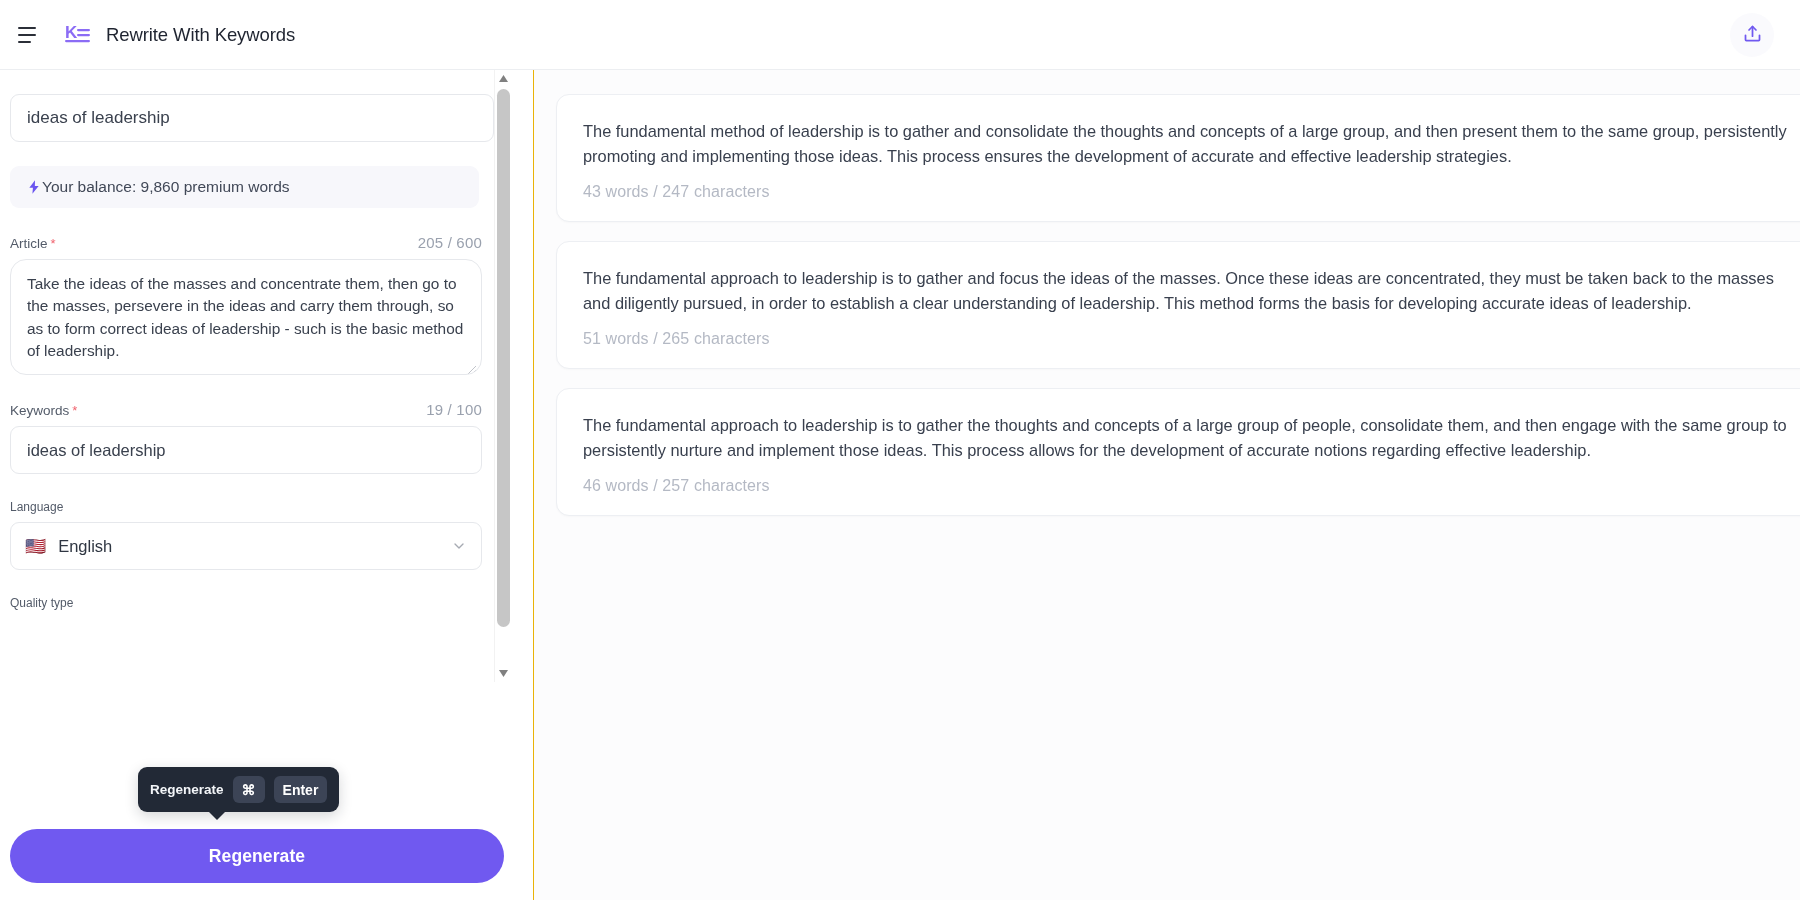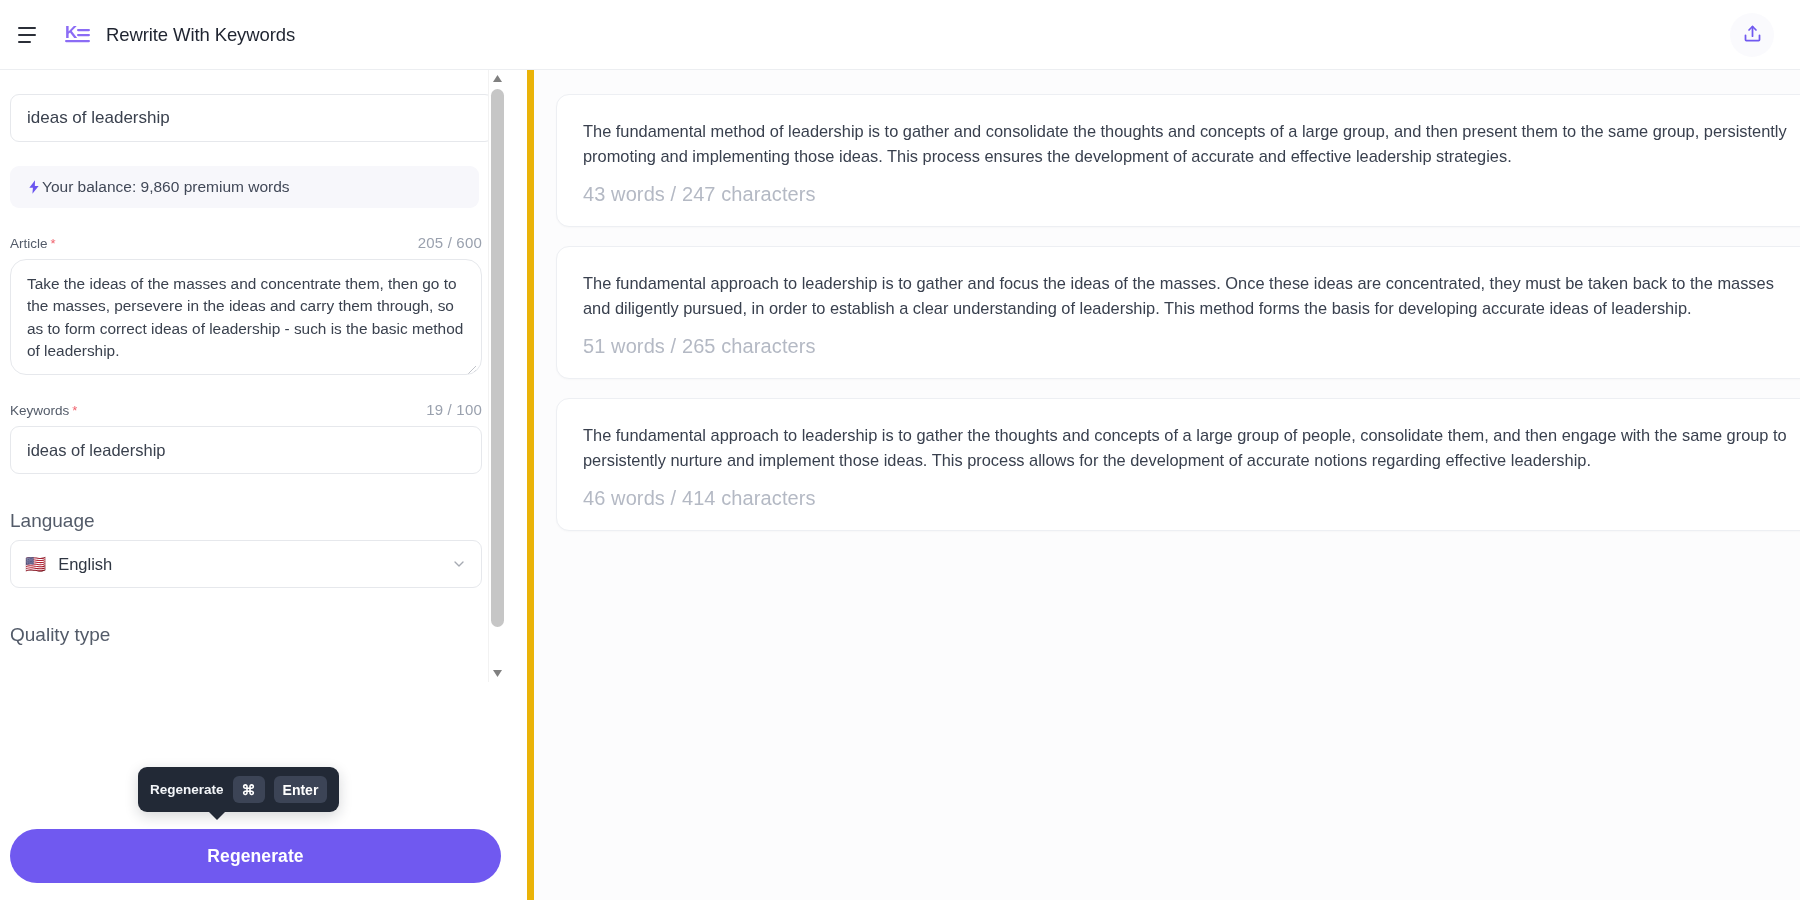--- a/index.html
+++ b/index.html
@@ -48,21 +48,21 @@
     cursor: pointer; border: none;
   }
 
   
   .body-split { flex: 1; display: flex; min-height: 0; }
 
   .left-panel {
     width: 534px; min-width: 534px;
     position: relative;
     background: #ffffff;
-    border-right: 7px solid #eab308;
+    border-right: 1px solid #eab308;
     display: flex; flex-direction: column;
   }
 
   .left-scroll {
     position: relative;
     flex: 1;
     padding: 0 0 0 0;
     overflow: hidden;
   }
 
@@ -117,21 +117,21 @@
 
   .text-input {
     width: 472px; height: 48px;
     border: 1px solid #e6e8ec; border-radius: 9px;
     background: #fff;
     font-size: 16.5px; color: #3a414e;
     padding: 0 16px;
     display: flex; align-items: center;
   }
 
-  .plain-label { font-size: 19px; color: #535b69; margin-top: 36px; margin-bottom: 8px; }
+  .plain-label { font-size: 12px; color: #535b69; margin-top: 26px; margin-bottom: 8px; }
 
   .select {
     width: 472px; height: 48px;
     border: 1px solid #e6e8ec; border-radius: 9px;
     background: #fff;
     display: flex; align-items: center;
     padding: 0 14px 0 14px;
     font-size: 16.5px; color: #2f3642;
     cursor: pointer;
     position: relative;
@@ -215,21 +215,21 @@
     border: 1px solid #edeff3;
     border-radius: 13px;
     padding: 24px 26px 20px 26px;
     margin-bottom: 19px;
     box-shadow: 0 1px 2px rgba(28,35,55,.025);
   }
   .result-text {
     font-size: 16.4px; line-height: 1.52; color: #39404e;
     margin: 0 0 14px 0;
   }
-  .result-meta { font-size: 20px; color: #b4b9c4; letter-spacing: .1px; }
+  .result-meta { font-size: 16px; color: #b4b9c4; letter-spacing: .1px; }
 </style>
 </head>
 <body>
 
 <div id="app">
 
   <div class="header">
     <div class="hamburger">
       <span></span>
       <span></span>
@@ -350,18 +350,18 @@
       <div class="result-card">
         <p class="result-text">The fundamental method of leadership is to gather and consolidate the thoughts and concepts of a large group, and then present them to the same group, persistently promoting and implementing those ideas. This process ensures the development of accurate and effective leadership strategies.</p>
         <div class="result-meta">43 words / 247 characters</div>
       </div>
       <div class="result-card">
         <p class="result-text">The fundamental approach to leadership is to gather and focus the ideas of the masses. Once these ideas are concentrated, they must be taken back to the masses and diligently pursued, in order to establish a clear understanding of leadership. This method forms the basis for developing accurate ideas of leadership.</p>
         <div class="result-meta">51 words / 265 characters</div>
       </div>
       <div class="result-card">
         <p class="result-text">The fundamental approach to leadership is to gather the thoughts and concepts of a large group of people, consolidate them, and then engage with the same group to persistently nurture and implement those ideas. This process allows for the development of accurate notions regarding effective leadership.</p>
-        <div class="result-meta">46 words / 414 characters</div>
+        <div class="result-meta">46 words / 257 characters</div>
       </div>
     </div>
 
   </div>
 </div>
 
 </body></html>

